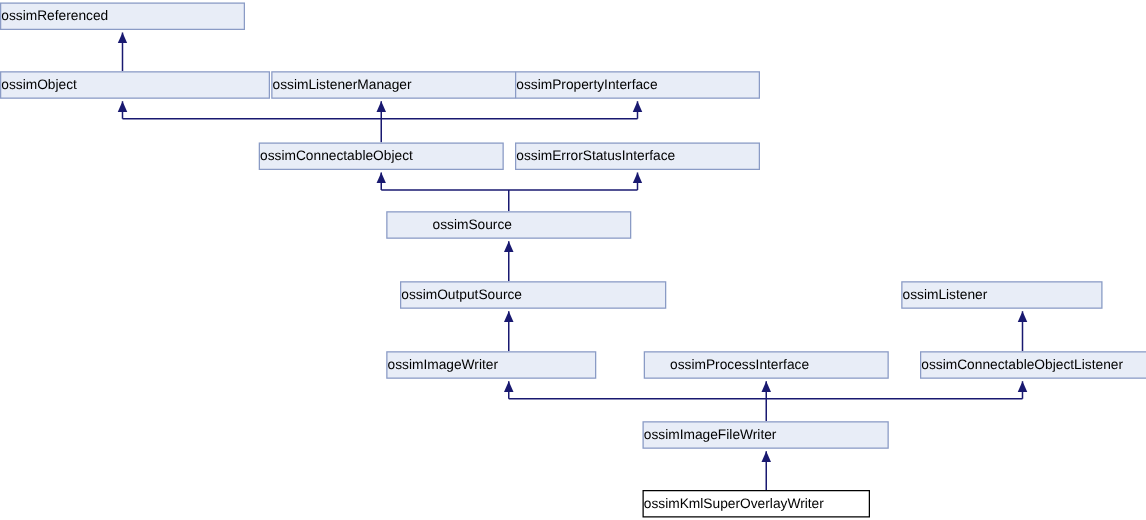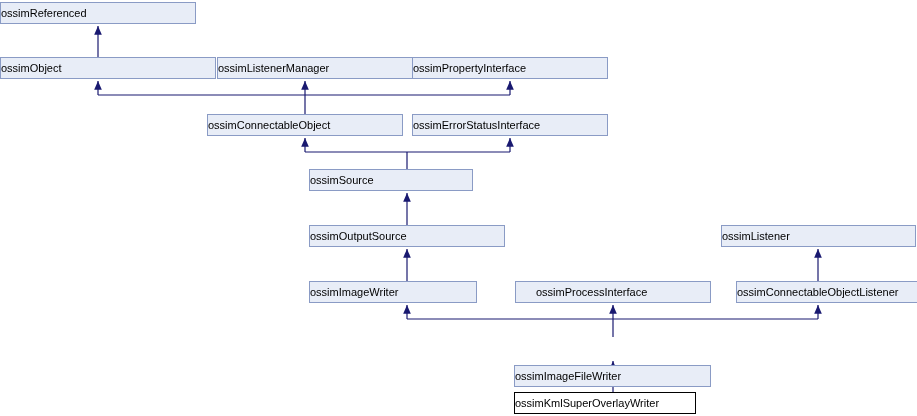--- a/index.html
+++ b/index.html
@@ -101,22 +101,22 @@
       <path d="M613,392 L613,361" marker-end="url(#arrow)"></path>
     </g>
   </svg>
 
   <div class="node" style="left:0px;   top:2px;   width:196px;">ossimReferenced</div>
   <div class="node" style="left:0px;   top:57px;  width:216px;">ossimObject</div>
   <div class="node" style="left:217px; top:57px;  width:196px;">ossimListenerManager</div>
   <div class="node" style="left:412px; top:57px;  width:196px;">ossimPropertyInterface</div>
   <div class="node" style="left:412px; top:114px; width:196px;">ossimErrorStatusInterface</div>
   <div class="node" style="left:207px; top:114px; width:196px;">ossimConnectableObject</div>
-  <div class="node" style="left:309px; top:169px; width:164px;">ossimSource</div>
-  <div class="node" style="left:309px; top:225px; width:196px;">ossimOutputSource</div>
-  <div class="node" style="left:721px; top:225px; width:195px;">ossimListener</div>
+  <div class="node" style="left:309px; top:169px; width:196px;padding-left:36px;">ossimSource</div>
+  <div class="node" style="left:320px; top:225px; width:213px;">ossimOutputSource</div>
+  <div class="node" style="left:721px; top:225px; width:161px;">ossimListener</div>
   <div class="node" style="left:309px; top:281px; width:168px;">ossimImageWriter</div>
   <div class="node" style="left:515px; top:281px; width:196px;padding-left:20px;">ossimProcessInterface</div>
   <div class="node" style="left:721px; top:281px; width:195px;margin-left:15px;">ossimConnectableObjectListener</div>
-  <div class="node" style="left:514px; top:337px; width:197px;margin-top:28px;">ossimImageFileWriter</div>
+  <div class="node" style="left:514px; top:337px; width:197px;">ossimImageFileWriter</div>
   <div class="node current" style="left:514px; top:392px; width:182px;">ossimKmlSuperOverlayWriter</div>
 
 </div>
 
 </body></html>

